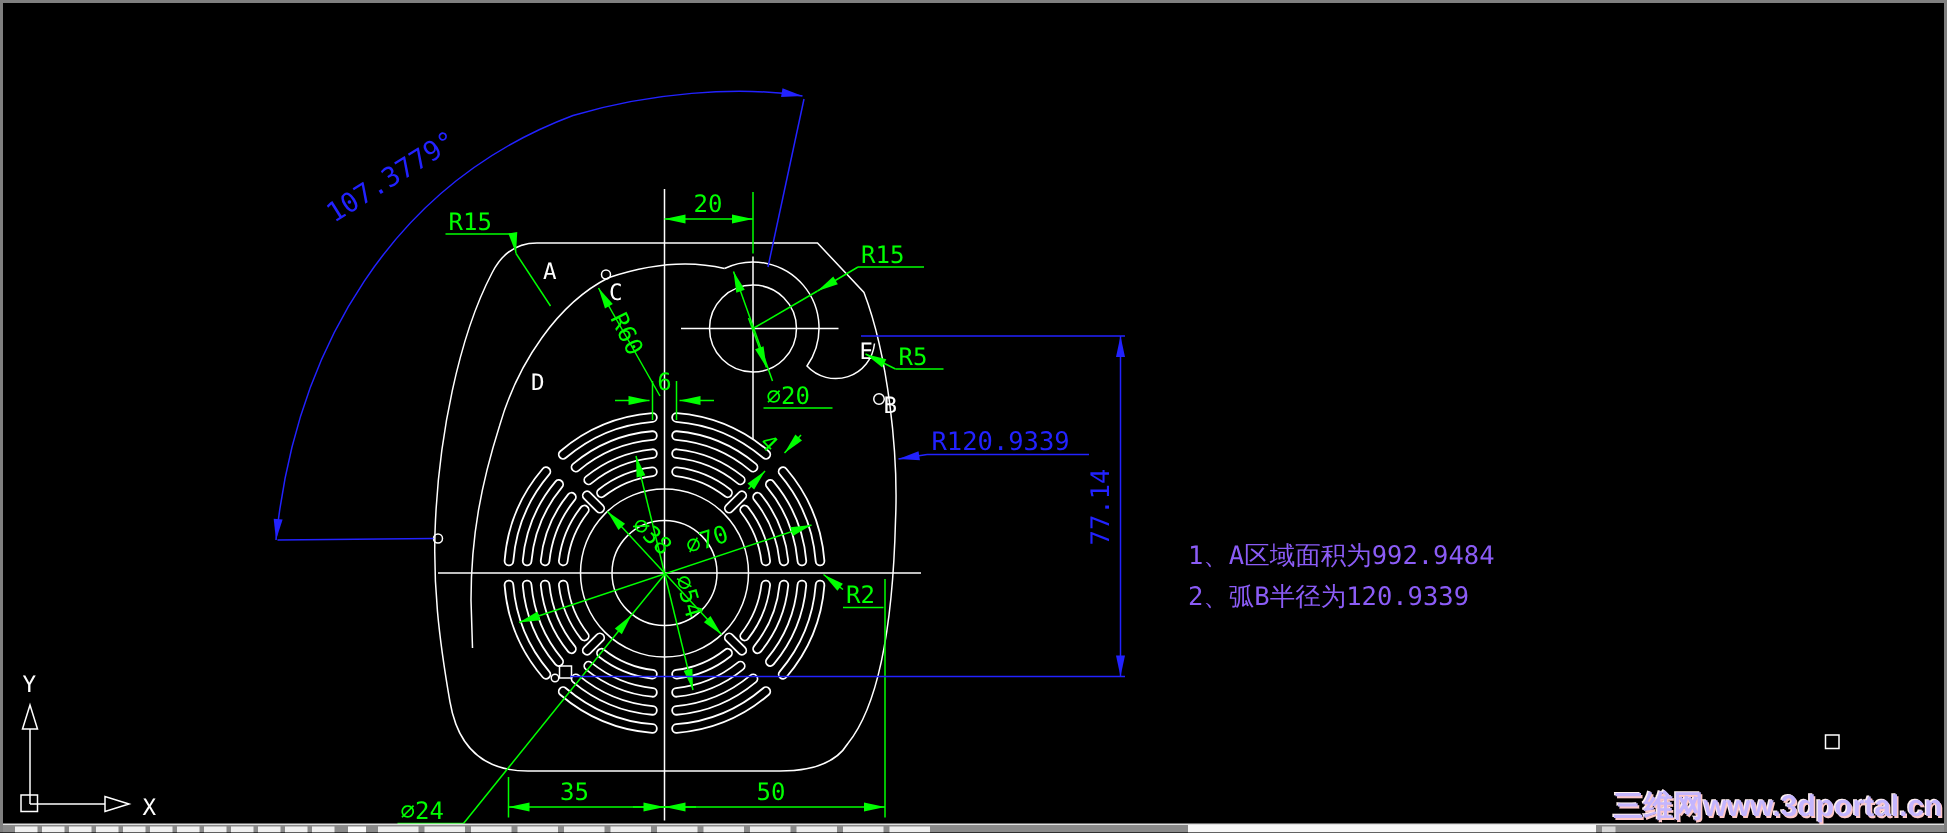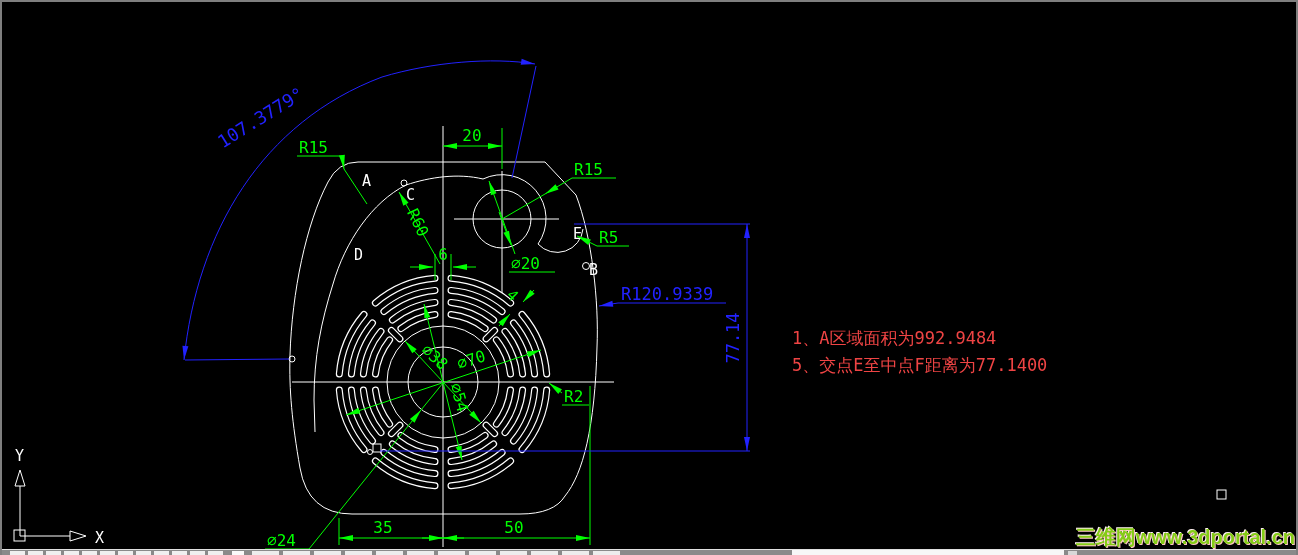--- a/index.html
+++ b/index.html
@@ -8,23 +8,23 @@
           box-sizing:border-box;font-family:"DejaVu Sans Mono","DejaVu Sans",monospace;}
   svg{position:absolute;left:0;top:0;}
   .wl{stroke:#ffffff;stroke-width:1;fill:none;}
   .gl{stroke:#00ff00;stroke-width:1;fill:none;}
   .bl{stroke:#2222ff;stroke-width:1;fill:none;}
   .wt{fill:#ffffff;font:15px "DejaVu Sans Mono",monospace;}
   .gt{fill:#00ff00;font:16px "DejaVu Sans Mono",monospace;}
   .gts{fill:#00ff00;font:15px "DejaVu Sans Mono",monospace;}
   .bt{fill:#2222ff;font:17px "DejaVu Sans Mono",monospace;}
   .bta{fill:#2222ff;font:18px "DejaVu Sans Mono",monospace;}
-  #notes{position:absolute;left:790px;top:323px;color:#ef4444;
+  #notes{position:absolute;left:790px;top:356px;color:#8b5cf6;
          font:17px "DejaVu Sans Mono","DejaVu Sans",monospace;line-height:27px;white-space:nowrap;}
-  #watermark{position:absolute;right:1px;bottom:4px;color:#84cc16;font-weight:bold;
+  #watermark{position:absolute;right:1px;bottom:4px;color:#c4b5fd;font-weight:bold;
              font:bold 20px "Liberation Sans",sans-serif;letter-spacing:0px;
              text-shadow:1px 1px 0 #ffc8c8,-1px -1px 0 #fff0f0;white-space:nowrap;}
 </style>
 </head>
 <body>
 
 <div id="screen">
 <svg width="1298" height="555" viewBox="0 0 1298 555">
   <defs>
     <marker id="mg" markerWidth="16" markerHeight="8" refX="15" refY="4" orient="auto-start-reverse" markerUnits="userSpaceOnUse">
@@ -262,17 +262,17 @@
         <rect x="529" y="549" width="27" height="5" fill="#ededed"></rect>
         <rect x="560" y="549" width="27" height="5" fill="#ededed"></rect>
         <rect x="591" y="549" width="27" height="5" fill="#ededed"></rect>
         <rect x="790" y="548" width="272" height="6" fill="#f7f7f7"></rect>
         <rect x="1066" y="549" width="9" height="5" fill="#d8d8d8"></rect>
       </g>
 </svg>
 
 <div id="notes">
   <div>1、A区域面积为992.9484</div>
-  <div>5、交点E至中点F距离为77.1400</div>
+  <div>2、弧B半径为120.9339</div>
 </div>
 
 <div id="watermark">三维网www.3dportal.cn</div>
 </div>
 
 </body></html>

